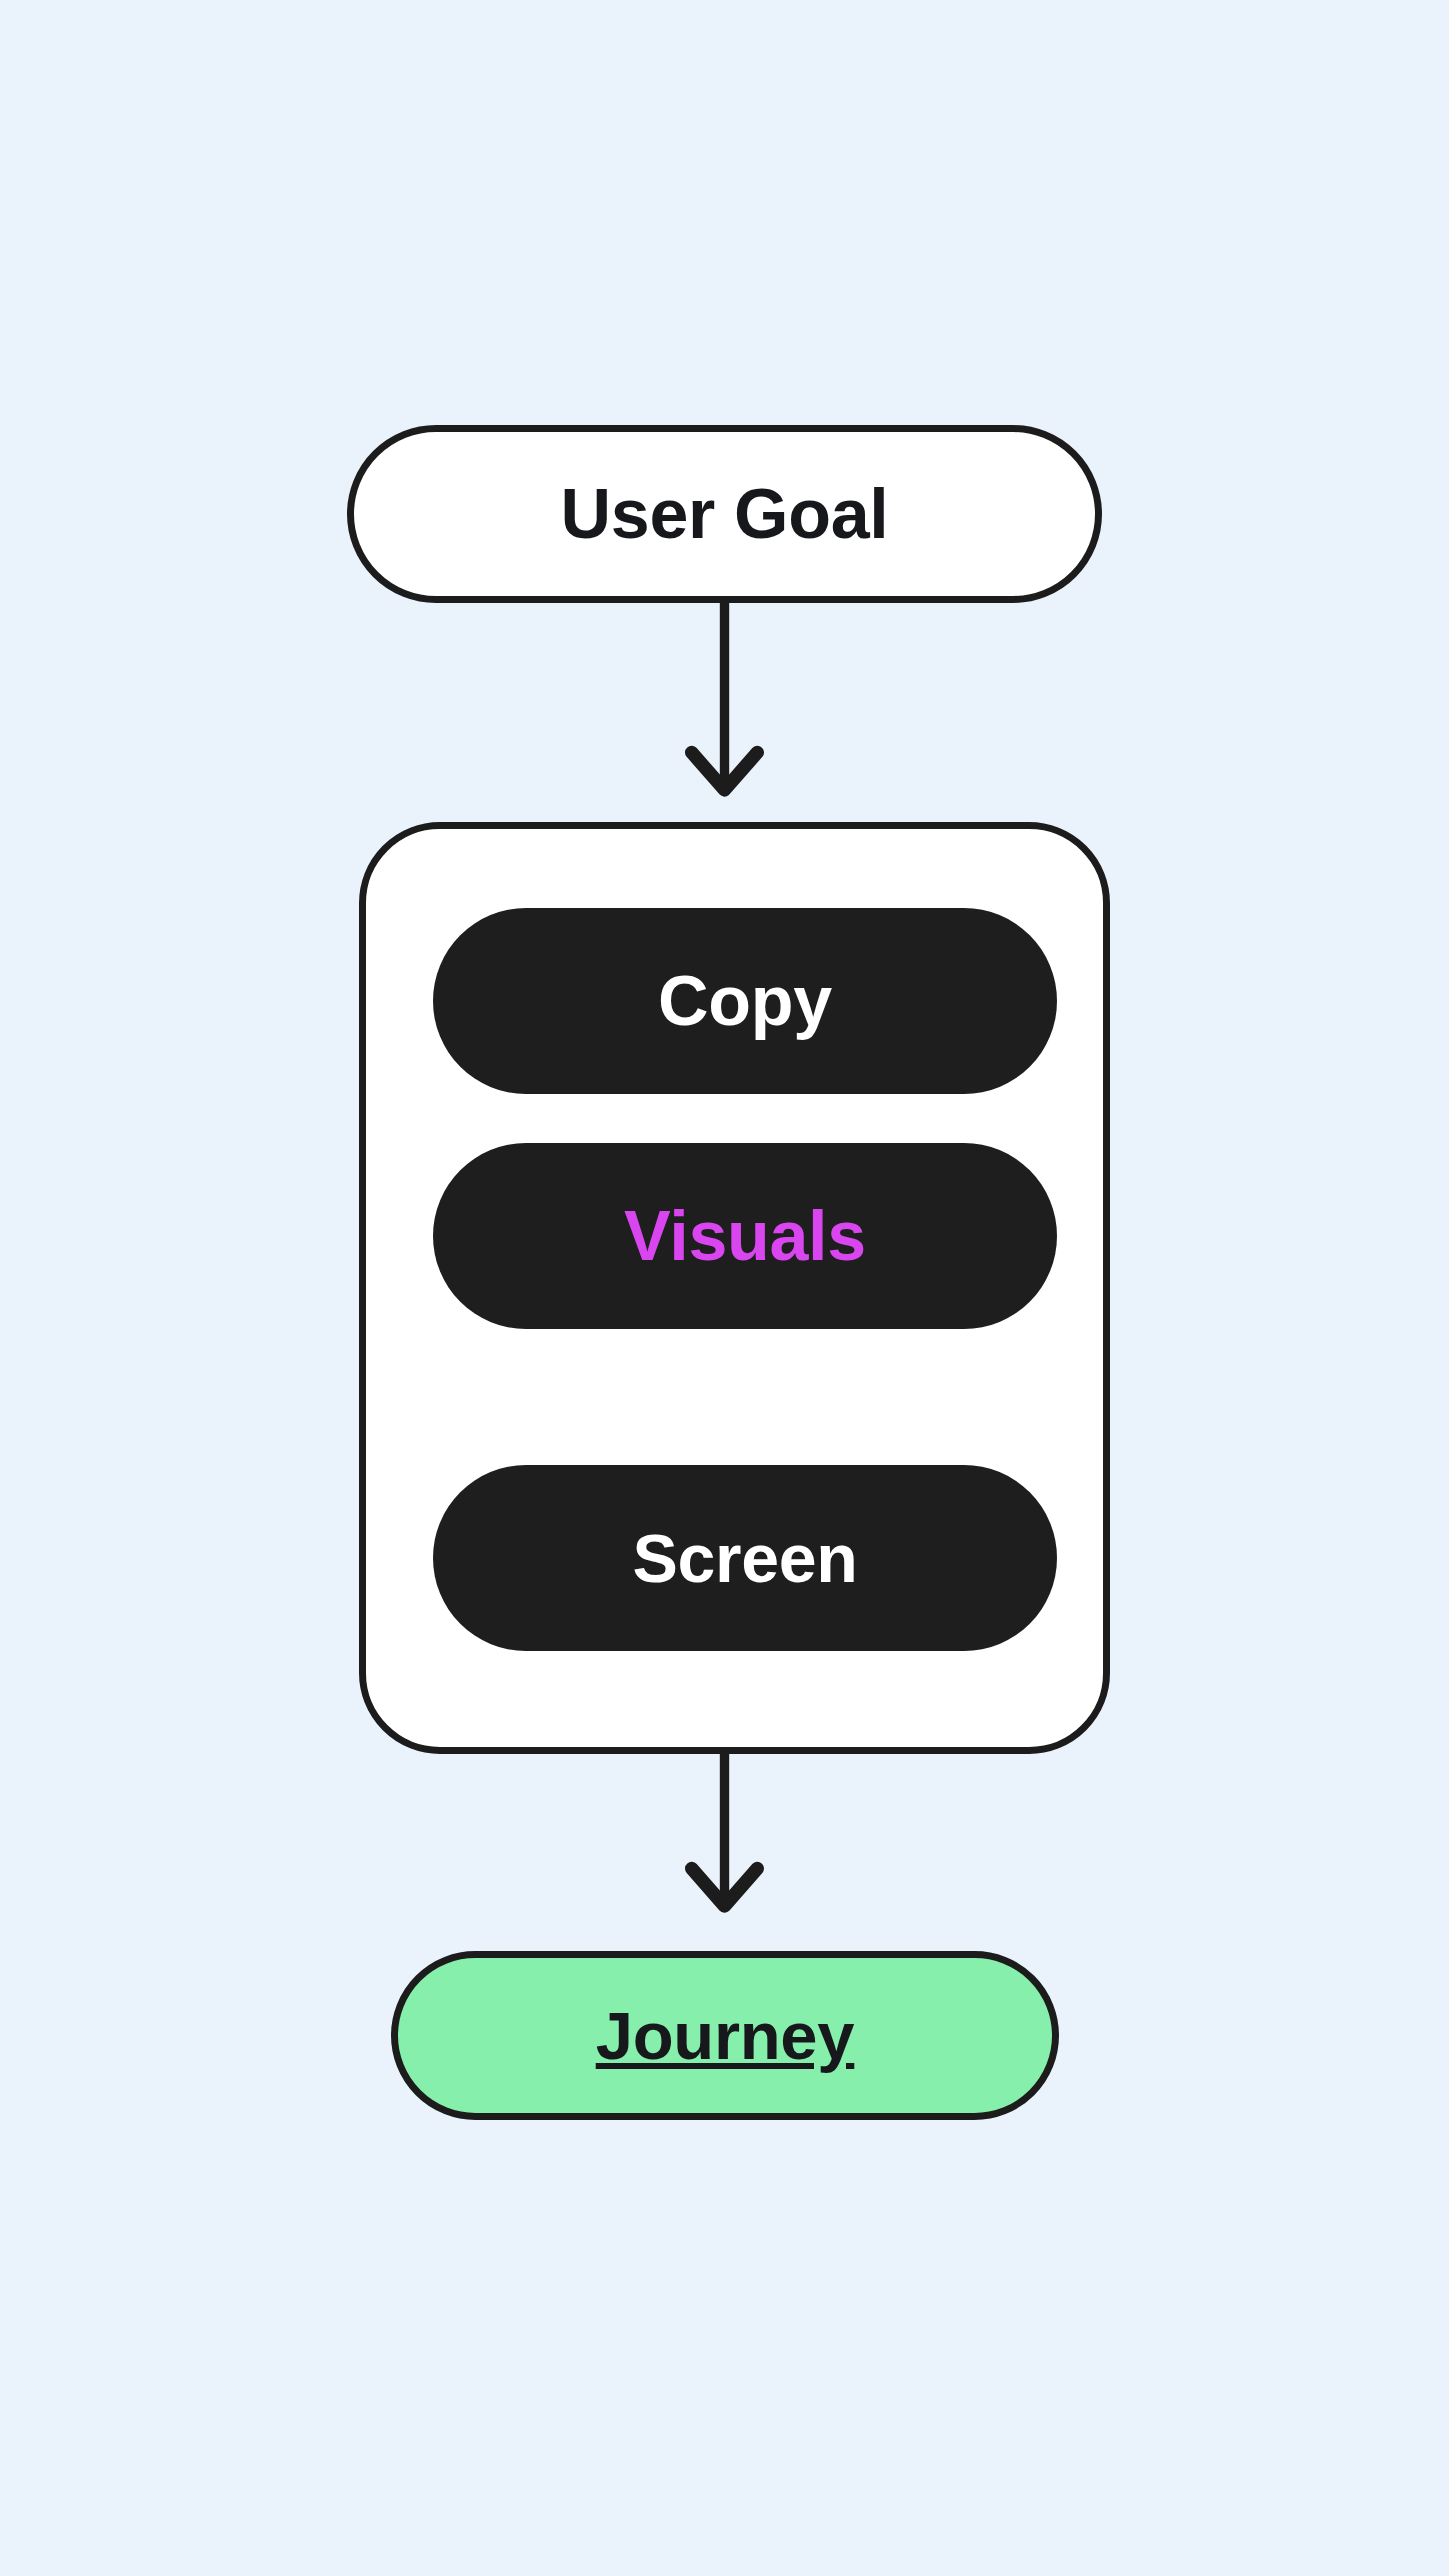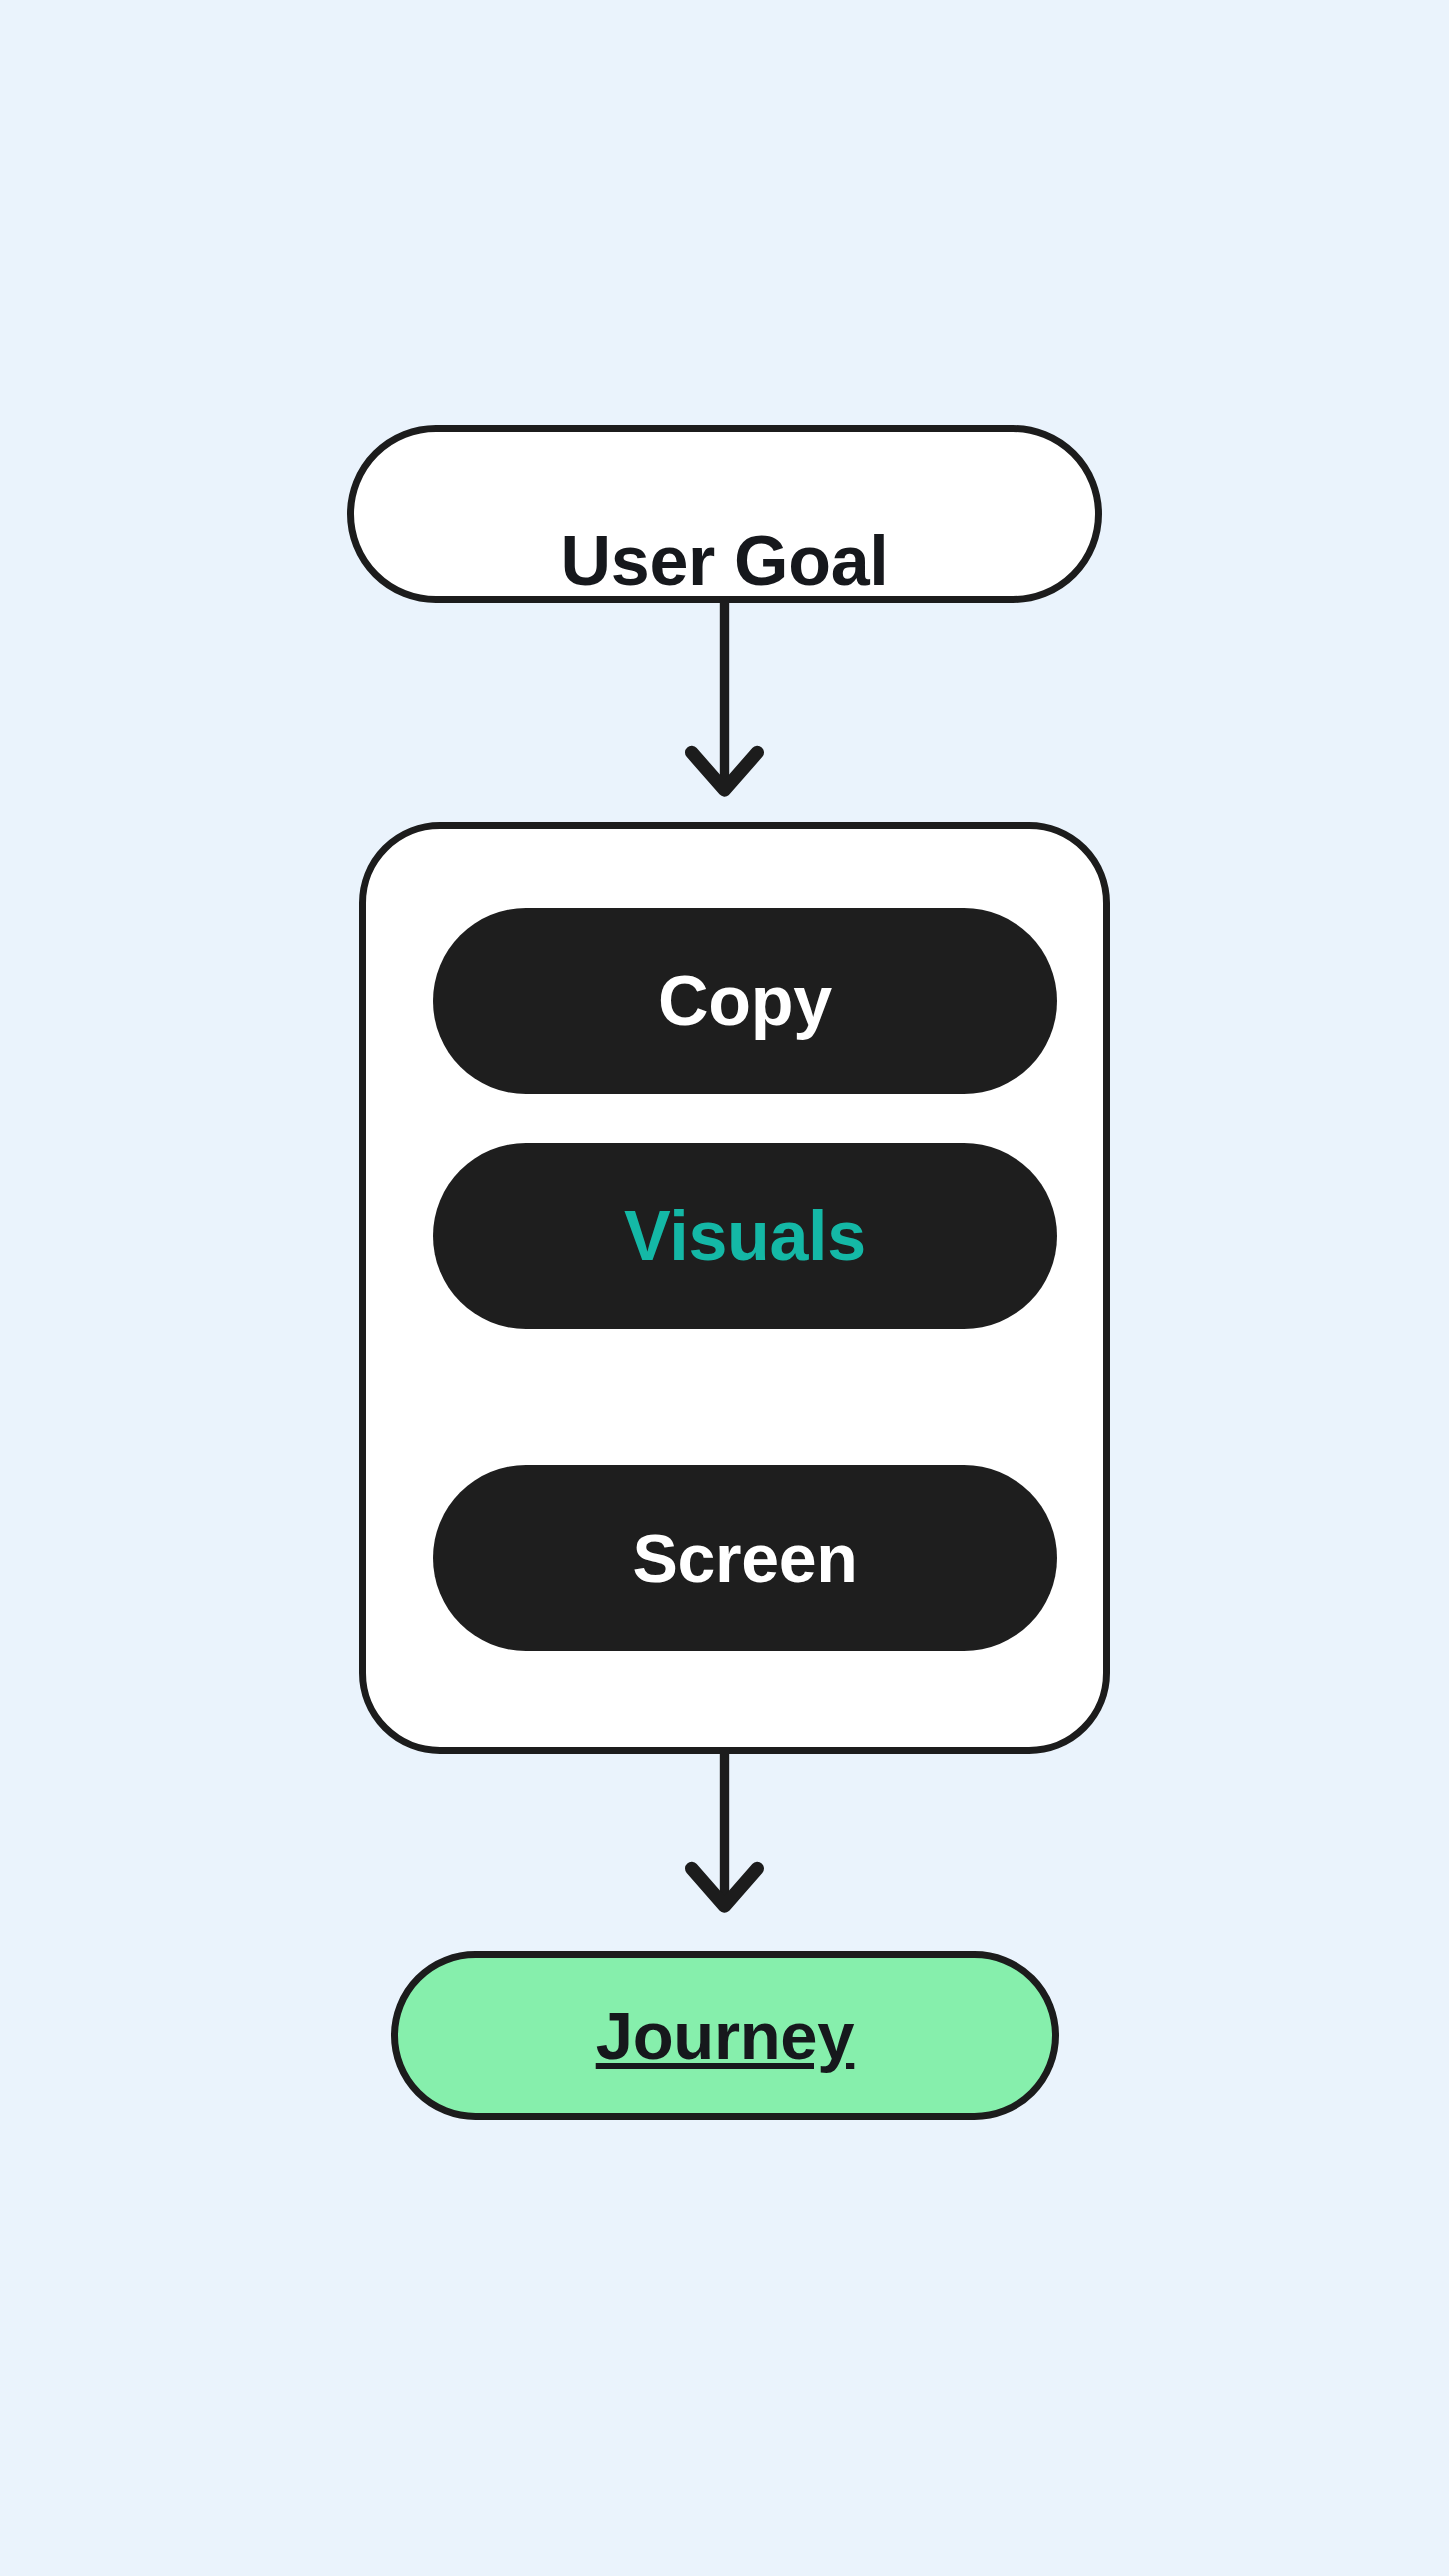--- a/index.html
+++ b/index.html
@@ -133,36 +133,36 @@
     top: 1748px;
     width: 121px;
     height: 166px;
   }
 </style>
 </head>
 <body style="background: rgb(234, 243, 252);">
 
 <div id="canvas" style="background: rgb(234, 243, 252);">
 
-  <div class="node node-outline" id="node-user-goal" style="border-color: rgb(28, 28, 28); background: rgb(255, 255, 255); color: rgb(22, 24, 28); align-items: flex-end;">
+  <div class="node node-outline" id="node-user-goal" style="border-color: rgb(28, 28, 28); background: rgb(255, 255, 255); color: rgb(22, 24, 28);">
     <span>User Goal</span>
   </div>
 
   <svg class="connector" id="connector-top" viewBox="0 0 180 300" width="121" height="201">
     <line x1="90" y1="0" x2="90" y2="288" stroke="#1C1C1C" stroke-width="14" stroke-linecap="butt"></line>
     <polyline points="41,232 90,288 139,232" fill="none" stroke="#1C1C1C" stroke-width="20" stroke-linecap="round" stroke-linejoin="round"></polyline>
   </svg>
 
   <div class="group-box" id="group-container" style="border-color: rgb(28, 28, 28); background: rgb(255, 255, 255);">
 
     <div class="chip" id="chip-copy" style="background: rgb(30, 30, 30); color: rgb(255, 255, 255);">
       <span>Copy</span>
     </div>
 
-    <div class="chip" id="chip-visuals" style="background: rgb(30, 30, 30); color: #14b8a6; justify-content: center;">
+    <div class="chip" id="chip-visuals" style="background: rgb(30, 30, 30); color: #d946ef; justify-content: center;">
       <span>Visuals</span>
     </div>
 
     <div class="chip" id="chip-screen" style="background: rgb(30, 30, 30); color: rgb(255, 255, 255);">
       <span>Screen</span>
     </div>
 
   </div>
 
   <svg class="connector" id="connector-bottom" viewBox="0 0 180 248" width="121" height="166">

